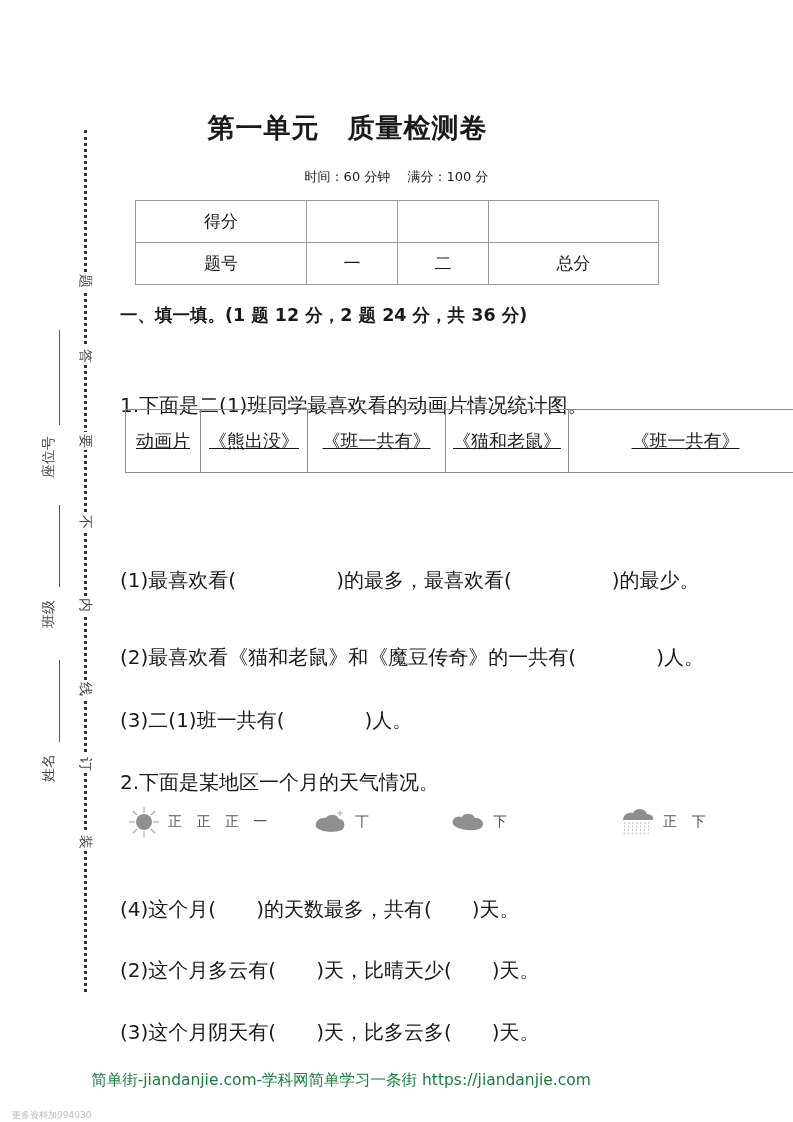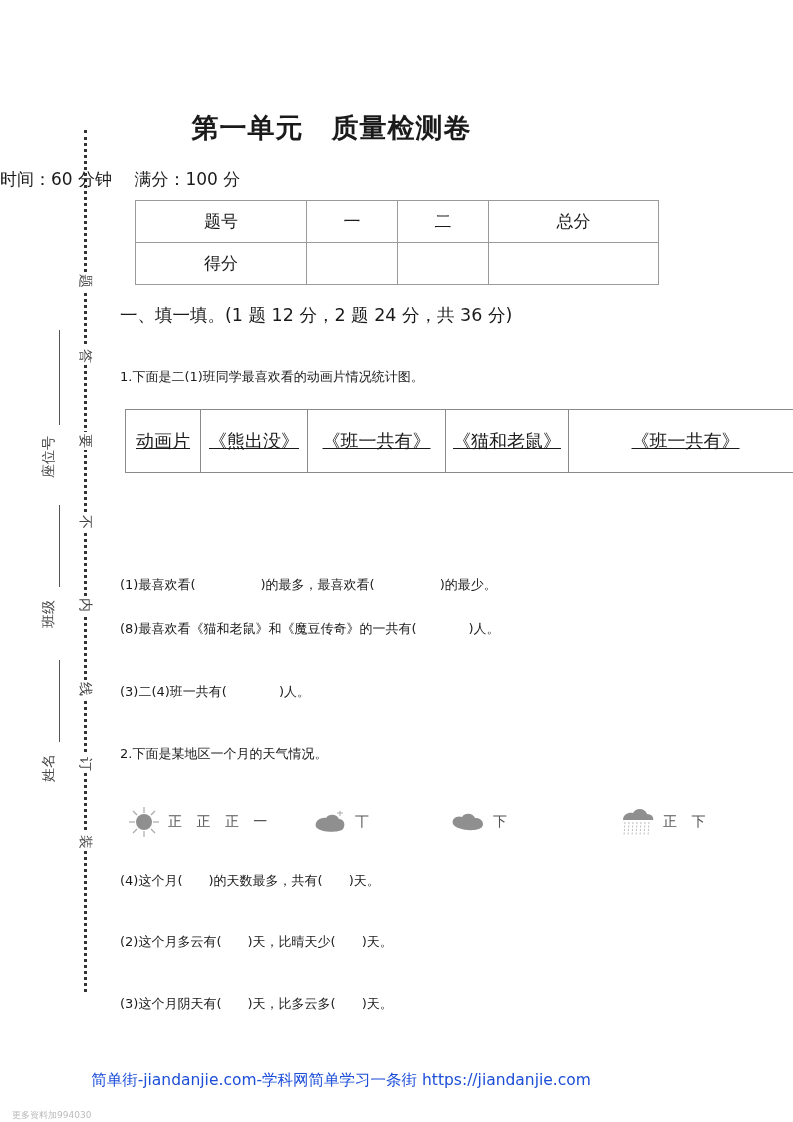--- a/index.html
+++ b/index.html
@@ -1,47 +1,47 @@
 <!DOCTYPE html>
 <html><head>
 <meta charset="utf-8">
 <style>
   html, body { margin: 0; padding: 0; background: #ffffff; }
   body { width: 793px; height: 1122px; position: relative; overflow: hidden;
          font-family: "DejaVu Sans", "Liberation Sans", sans-serif; color: #1a1a1a; }
   .abs { position: absolute; }
 
   
-  .title { left: 0; width: 663px; top: 110px; text-align: center; font-size: 27px; font-weight: bold;
+  .title { left: 16px; width: 663px; top: 110px; text-align: center; font-size: 27px; font-weight: bold;
            letter-spacing: 1px; white-space: pre; }
-  .subtitle { left: 0; width: 793px; top: 168px; text-align: left; font-size: 17px; white-space: pre; }
+  .subtitle { left: 0; width: 793px; top: 168px; text-align: center; font-size: 13px; white-space: pre; }
 
   
   table { border-collapse: collapse; }
   .score-table { left: 135px; top: 200px; width: 524px; }
   .score-table td { border: 1px solid #9a9a9a; height: 41px; text-align: center; font-size: 17px; padding: 0; }
 
-  .section-head { left: 120px; top: 303px; font-size: 17.5px; font-weight: normal; white-space: pre; }
-  .q { left: 120px; font-size: 13px; white-space: pre; }
+  .section-head { left: 120px; top: 303px; font-size: 17.5px; font-weight: bold; white-space: pre; }
+  .q { left: 120px; font-size: 20px; white-space: pre; margin-top: 24px; }
 
   .cartoon-table { left: 125px; top: 409px; width: 678px; text-decoration: underline; }
   .cartoon-table td { border: 1px solid #8a8a8a; height: 62px; text-align: center; font-size: 18px; padding: 0; }
 
   
   .weather { top: 800px; height: 44px; display: flex; align-items: center; }
   .tally { font-family: "DejaVu Serif", "Liberation Serif", serif; font-size: 14px; color: #555; letter-spacing: 5px; margin-left: 8px; }
 
   
   .dotline { left: 84px; top: 130px; width: 0; height: 862px; border-left: 3px dotted #333; }
   .margin-char { left: 77px; width: 18px; font-size: 14px; color: #444; background: #fff; text-align: center;
                  transform: rotate(90deg); line-height: 18px; }
   .field-label { left: 40px; font-size: 14px; color: #444; transform: rotate(-90deg); transform-origin: left top; white-space: pre; }
   .field-line { left: 59px; width: 0; border-left: 1px solid #555; }
 
-  .footer { left: 0; width: 682px; top: 1070px; text-align: center; font-size: 15.5px; color: #1d4ed8; white-space: pre; }
+  .footer { left: 0; width: 682px; top: 1070px; text-align: center; font-size: 15.5px; color: #15803d; white-space: pre; }
   .corner { left: 12px; top: 1109px; font-size: 9px; color: #bbb; white-space: pre; }
 </style>
 </head>
 <body>
 
 <div class="abs dotline"></div>
 <div class="abs margin-char" style="top:272px">题</div>
 <div class="abs margin-char" style="top:347px">答</div>
 <div class="abs margin-char" style="top:432px">要</div>
 <div class="abs margin-char" style="top:513px">不</div>
@@ -56,53 +56,53 @@
 <div class="abs field-label" style="top:628px">班级</div>
 <div class="abs field-line" style="top:660px;height:82px"></div>
 <div class="abs field-label" style="top:782px">姓名</div>
 
 <div class="abs title">第一单元　质量检测卷</div>
 <div class="abs subtitle">时间：60 分钟　 满分：100 分</div>
 
 <table class="abs score-table">
   <tbody>
       <tr>
+    <td>得分</td>
+    <td></td>
+    <td></td>
+    <td></td>
+  </tr>
+  <tr>
     <td style="width:170px">题号</td>
     <td style="width:90px">一</td>
     <td style="width:90px">二</td>
     <td>总分</td>
-  </tr>
-  <tr>
-    <td>得分</td>
-    <td></td>
-    <td></td>
-    <td></td>
   </tr>
 </tbody>
   </table>
 
 <div class="abs section-head">一、填一填。(1 题 12 分，2 题 24 分，共 36 分)</div>
 
 <div class="abs q" style="top:368px">1.下面是二(1)班同学最喜欢看的动画片情况统计图。</div>
 
 <table class="abs cartoon-table">
   <tbody>
       <tr>
     <td style="width:74px">动画片</td>
     <td style="width:106px">《熊出没》</td>
     <td style="width:137px">《班一共有》</td>
     <td style="width:122px">《猫和老鼠》</td>
     <td>《班一共有》</td>
   </tr>
 </tbody>
   </table>
 
-<div class="abs q" style="top:576px">(1)最喜欢看(　　　　　)的最多，最喜欢看(　　　　　)的最少。</div>
-<div class="abs q" style="top:620px">(8)最喜欢看《猫和老鼠》和《魔豆传奇》的一共有(　　　　)人。</div>
-<div class="abs q" style="top:683px">(3)二(4)班一共有(　　　　)人。</div>
+<div class="abs q" style="top:543px">(1)最喜欢看(　　　　　)的最多，最喜欢看(　　　　　)的最少。</div>
+<div class="abs q" style="top:620px">(2)最喜欢看《猫和老鼠》和《魔豆传奇》的一共有(　　　　)人。</div>
+<div class="abs q" style="top:683px">(3)二(1)班一共有(　　　　)人。</div>
 
 <div class="abs q" style="top:745px">2.下面是某地区一个月的天气情况。</div>
 
 <div class="abs weather" style="left:128px">
   <svg width="32" height="32" viewBox="0 0 32 32">
     <g stroke="#aaa" stroke-width="1.2">
       <line x1="16" y1="1" x2="16" y2="7"></line>
         <line x1="16" y1="25" x2="16" y2="31"></line>
       <line x1="1" y1="16" x2="7" y2="16"></line>
         <line x1="25" y1="16" x2="31" y2="16"></line>

